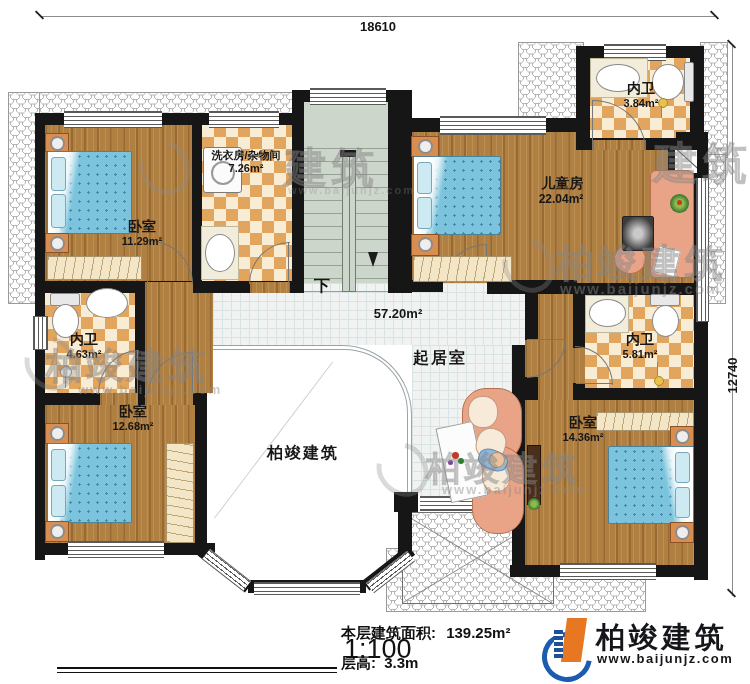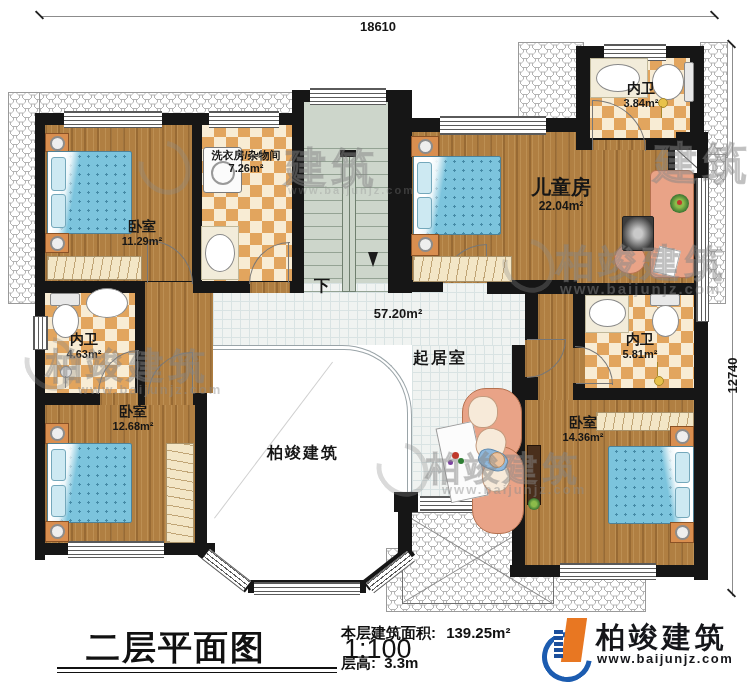--- a/index.html
+++ b/index.html
@@ -320,21 +320,21 @@
   </div>
   <div class="rm" style="left:246px;top:149px;">
     <span class="nm" style="font-size:11px;">洗衣房/杂物间</span>
     <span class="ar">7.26m²</span>
   </div>
   <div class="rm" style="left:641px;top:80px;">
     <span class="nm">内卫</span>
     <span class="ar">3.84m²</span>
   </div>
   <div class="rm" style="left:561px;top:175px;">
-    <span class="nm" style="font-size:20px;">儿童房</span>
+    <span class="nm" style="font-size:14px;text-align:right;">儿童房</span>
     <span class="ar" style="font-size:12px;">22.04m²</span>
   </div>
   <div class="rm" style="left:84px;top:331px;">
     <span class="nm">内卫</span>
     <span class="ar">4.63m²</span>
   </div>
   <div class="rm" style="left:640px;top:331px;">
     <span class="nm">内卫</span>
     <span class="ar">5.81m²</span>
   </div>
@@ -363,21 +363,20 @@
   <div class="wmi" style="left:504px;top:238px;"></div>
   <div class="wm" style="left:556px;top:238px;font-size:38px;">柏竣建筑</div>
   <div class="wmu" style="left:560px;top:280px;font-size:15px;">www.baijunjz.com</div>
   <div class="wmi" style="left:26px;top:336px;"></div>
   <div class="wm" style="left:46px;top:342px;font-size:36px;">柏竣建筑</div>
   <div class="wmu" style="left:78px;top:382px;font-size:13px;">www.baijunjz.com</div>
   <div class="wmi" style="left:378px;top:442px;"></div>
   <div class="wm" style="left:426px;top:446px;font-size:34px;">柏竣建筑</div>
   <div class="wmu" style="left:442px;top:482px;font-size:13px;">www.baijunjz.com</div>
 
-  <div class="tb-title" style="left:86px;top:625px;">二层平面图</div>
   <div class="tb-ul" style="left:57px;top:667px;width:280px;height:2px;"></div>
   <div class="tb-ul" style="left:57px;top:672px;width:280px;height:1px;"></div>
   <div class="tb-scale" style="left:344px;top:634px;">1:100</div>
   <div class="tb-meta" style="left:341px;top:624px;">
     <span>本层建筑面积:</span>
     <span style="margin-left:6px;">139.25m²</span>
   </div>
   <div class="tb-meta" style="left:341px;top:654px;text-align:right;">
     <span>层高:</span>
     <span style="margin-left:4px;">3.3m</span>

